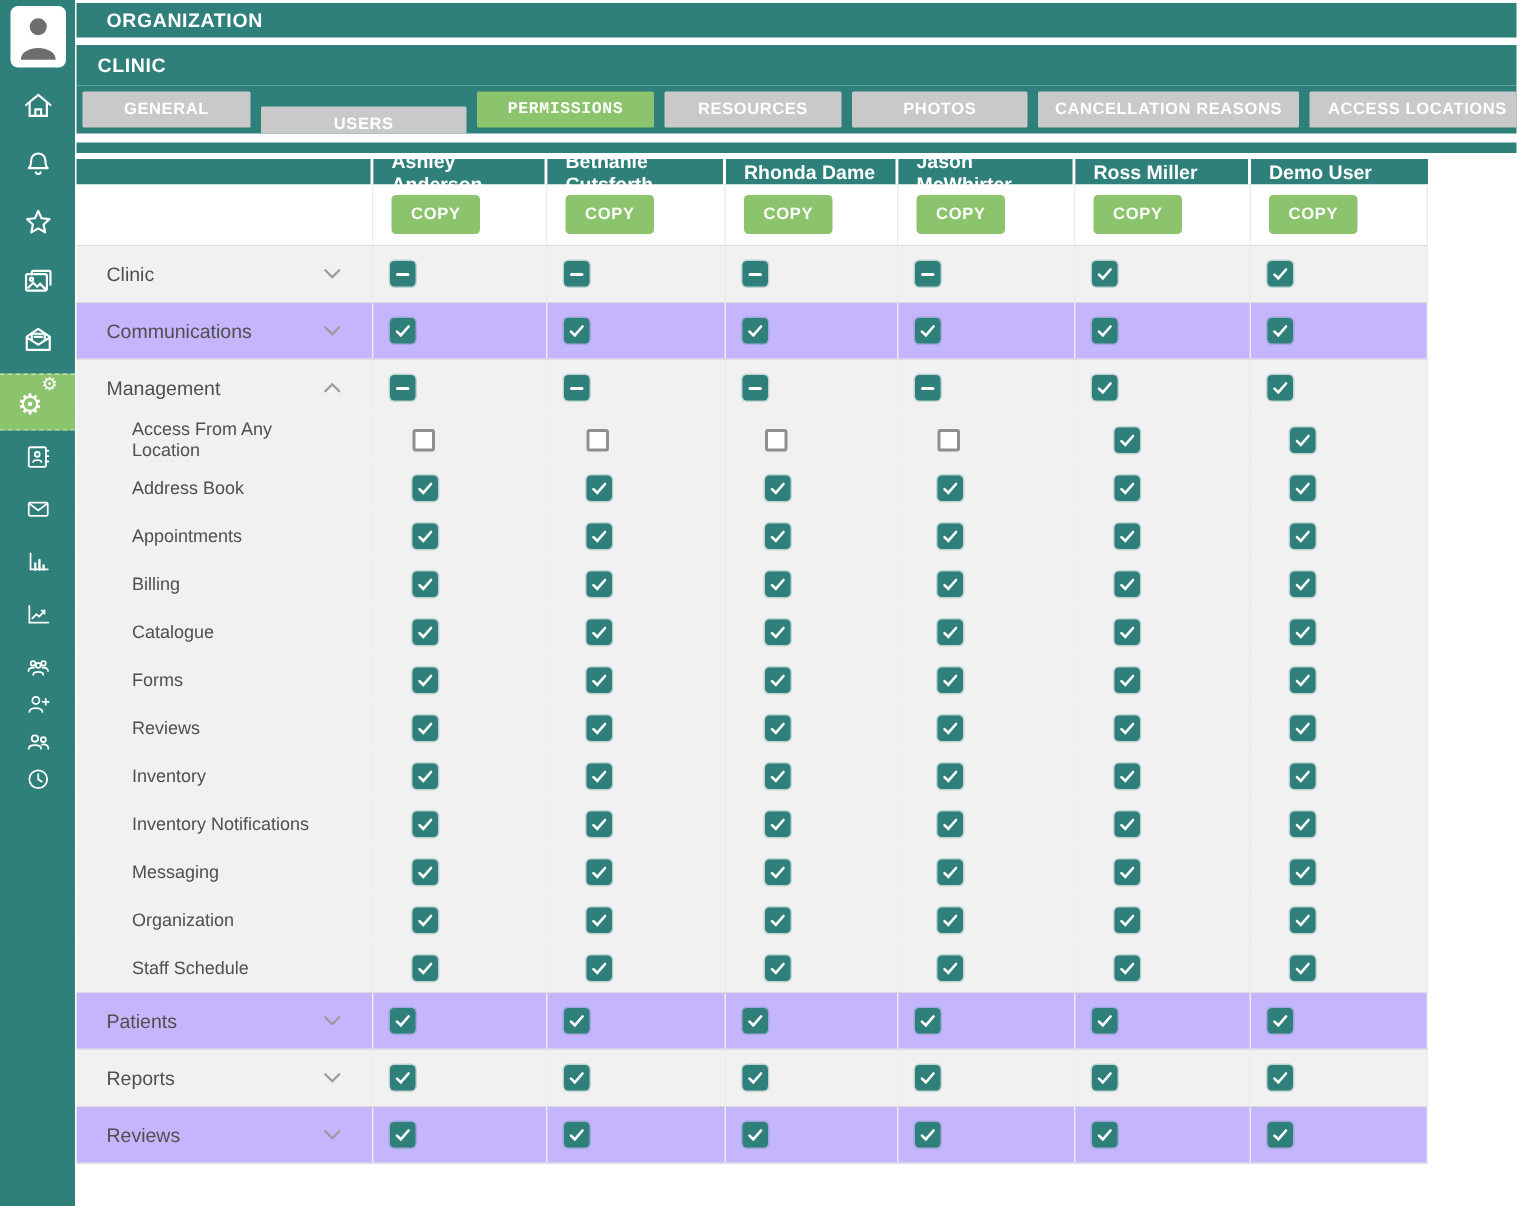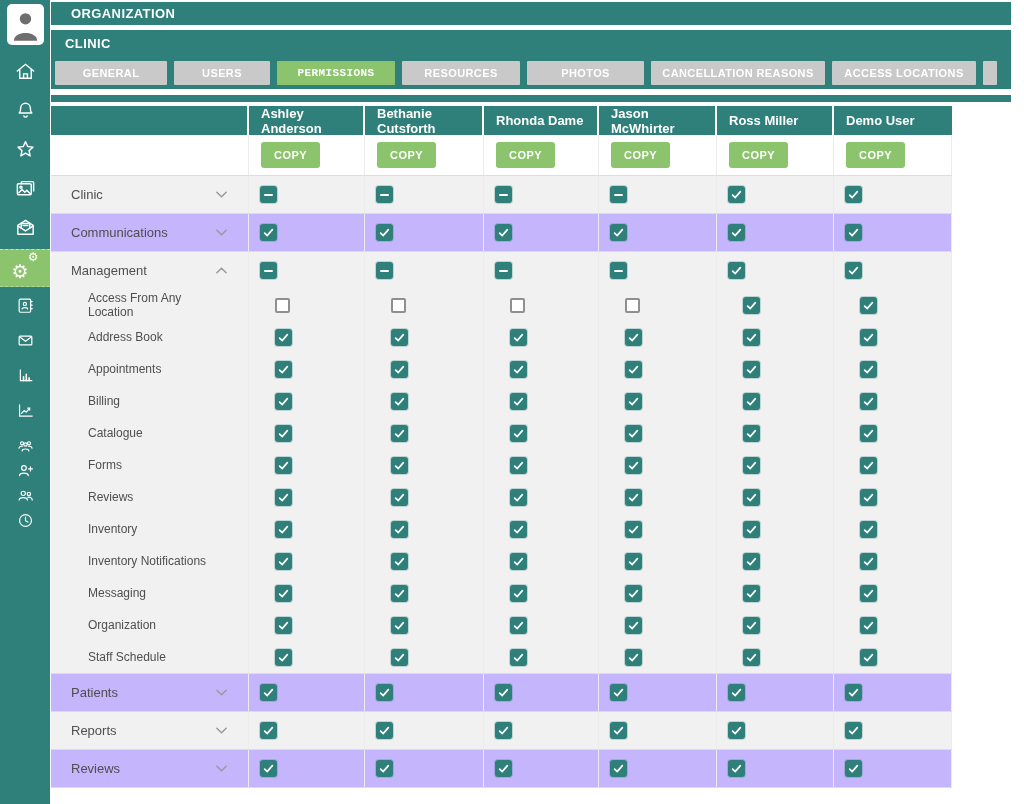--- a/index.html
+++ b/index.html
@@ -67,21 +67,21 @@
     display:flex;align-items:center;justify-content:center;
     flex-shrink:0;cursor:pointer;border-radius:1px;
   }
   .tab.active{background:var(--green);font-family:Liberation Mono, monospace;}
   .tab.sliver{width:14px;}
   .teal-strip{height:7px;margin-top:6px;background:var(--teal);}
   
   .ptable{width:901px;margin-top:4px;border-bottom:1px solid var(--rowline);}
   .grid{display:grid;grid-template-columns:198px 116px 119px 115px 118px 117px 118px;}
   .thead .cell{
-    background:var(--teal);height:29px;
+    background:var(--teal);height:17px;
     display:flex;align-items:center;padding-left:12px;
     color:#fff;font-size:13px;font-weight:bold;
     border-right:2px solid #fff;
   }
   .thead .cell:last-child{border-right:none;}
   .copyrow .cell{
     height:40px;background:#fff;display:flex;align-items:center;
     border-right:1px solid var(--celldiv);
   }
   .copy-btn{
@@ -227,21 +227,21 @@
 
 <div class="content">
   <div class="org-bar">
     <span>ORGANIZATION</span>
   </div>
   <div class="clinic-bar">
     <span>CLINIC</span>
   </div>
   <div class="tab-bar">
       <div class="tab" style="width: 112px;">GENERAL</div>
-      <div class="tab" style="width: 96px;">USERS</div>
+      <div class="tab" style="width: 137px; margin-top: 10px;">USERS</div>
       <div class="tab active" style="width: 118px;">PERMISSIONS</div>
       <div class="tab" style="width: 118px;">RESOURCES</div>
       <div class="tab" style="width: 117px;">PHOTOS</div>
       <div class="tab" style="width: 174px;">CANCELLATION REASONS</div>
       <div class="tab" style="width: 144px;">ACCESS LOCATIONS</div>
       <div class="tab sliver"></div>
     </div>
   <div class="teal-strip"></div>
 
   <div class="ptable">

